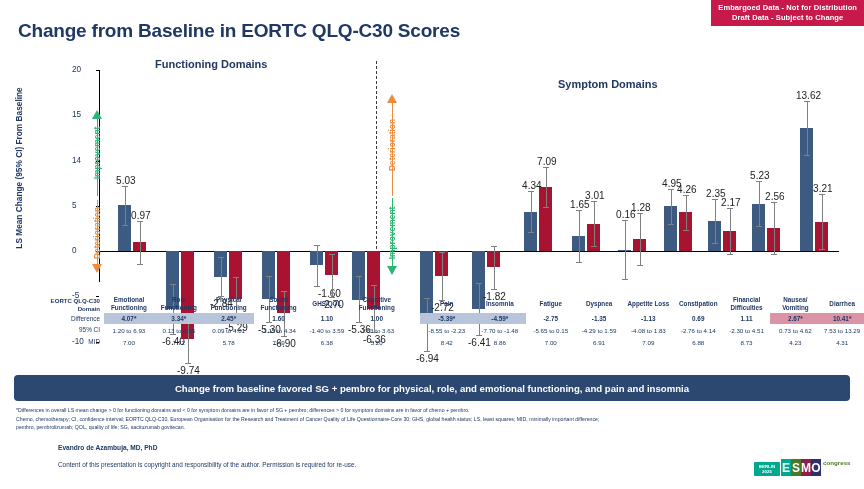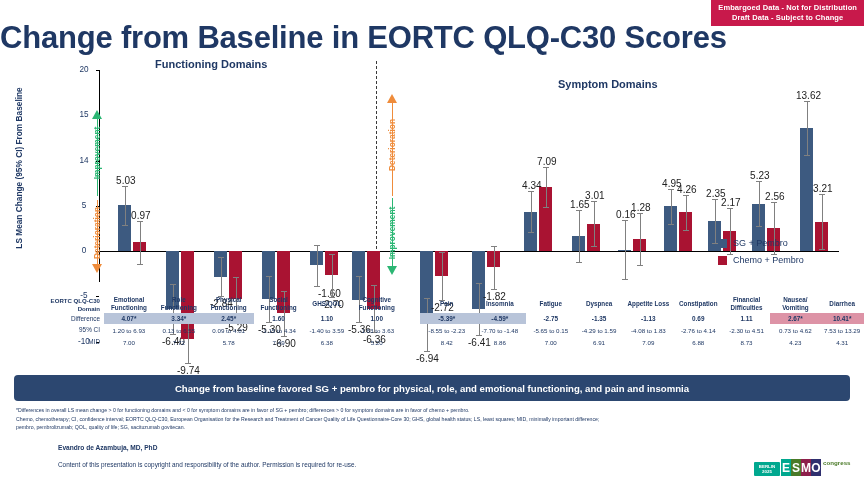--- a/index.html
+++ b/index.html
@@ -13,22 +13,22 @@
   
   #embargo{
     position:absolute;top:0;right:0;
     background:#c8194b;color:#ffffff;
     font-size:7.5px;line-height:9.5px;font-weight:bold;
     padding:3px 7px 4px 7px;text-align:center;
     letter-spacing:.1px;
   }
   
   #title{
-    position:absolute;left:0;top:20px;
-    font-size:31px;font-weight:bold;color:#1f3864;
+    position:absolute;left:18px;top:20px;
+    font-size:19px;font-weight:bold;color:#1f3864;
     letter-spacing:-.2px;white-space:nowrap;
   }
   
   #chart{
     position:absolute;left:0;top:58px;width:864px;height:240px;
   }
   .sect-hdr{
     position:absolute;top:0;font-size:11px;font-weight:bold;color:#1f3864;
     white-space:nowrap;
   }
@@ -44,21 +44,21 @@
     border-left:1.2px solid #000;
   }
   #ylabel{
     position:absolute;left:-86px;top:105px;width:210px;
     transform:rotate(-90deg);
     font-size:8.3px;font-weight:bold;text-align:center;color:#1f3864;
     white-space:nowrap;
   }
   .ytick{
     position:absolute;right:0;font-size:8.2px;color:#1f3864;
-    text-align:center;width:24px;
+    text-align:left;width:24px;
   }
   .ytick-mark{
     position:absolute;left:99px;width:3px;height:0;border-top:1px solid #000;
   }
   
   #zero-line{
     position:absolute;left:99px;top:193px;width:740px;height:0;
     border-top:1.3px solid #000;
   }
   
@@ -361,30 +361,20 @@
       <div class="err-cap" style="left: 803.5px; top: 42.77px;"></div>
       <div class="err-cap" style="left: 803.5px; top: 97.07px;"></div>
       <div class="vlabel" style="left: 796px; top: 31.77px;">13.62</div>
       <div class="bar chemo" style="left: 815px; top: 163.95px; width: 13px; height: 29.0505px;"></div>
       <div class="err" style="left: 821.5px; top: 135.985px; height: 55.205px;"></div>
       <div class="err-cap" style="left: 818.5px; top: 135.985px;"></div>
       <div class="err-cap" style="left: 818.5px; top: 191.19px;"></div>
       <div class="vlabel" style="left: 813.1px; top: 124.985px;">3.21</div>
     </div>
 
-  <div id="legend">
-      <div class="lg-row">
-        <span class="lg-sw" style="background: rgb(61, 90, 128);"></span>
-        <span class="lg-tx">SG + Pembro</span>
-      </div>
-      <div class="lg-row">
-        <span class="lg-sw" style="background: rgb(169, 19, 50);"></span>
-        <span class="lg-tx">Chemo + Pembro</span>
-      </div>
-    </div>
 </div>
 
 <div id="table">
   <table>
     <colgroup id="cg">
         <col style="width: 98px;">
         <col style="width: 47px;">
         <col style="width: 47px;">
         <col style="width: 47px;">
         <col style="width: 47px;">

